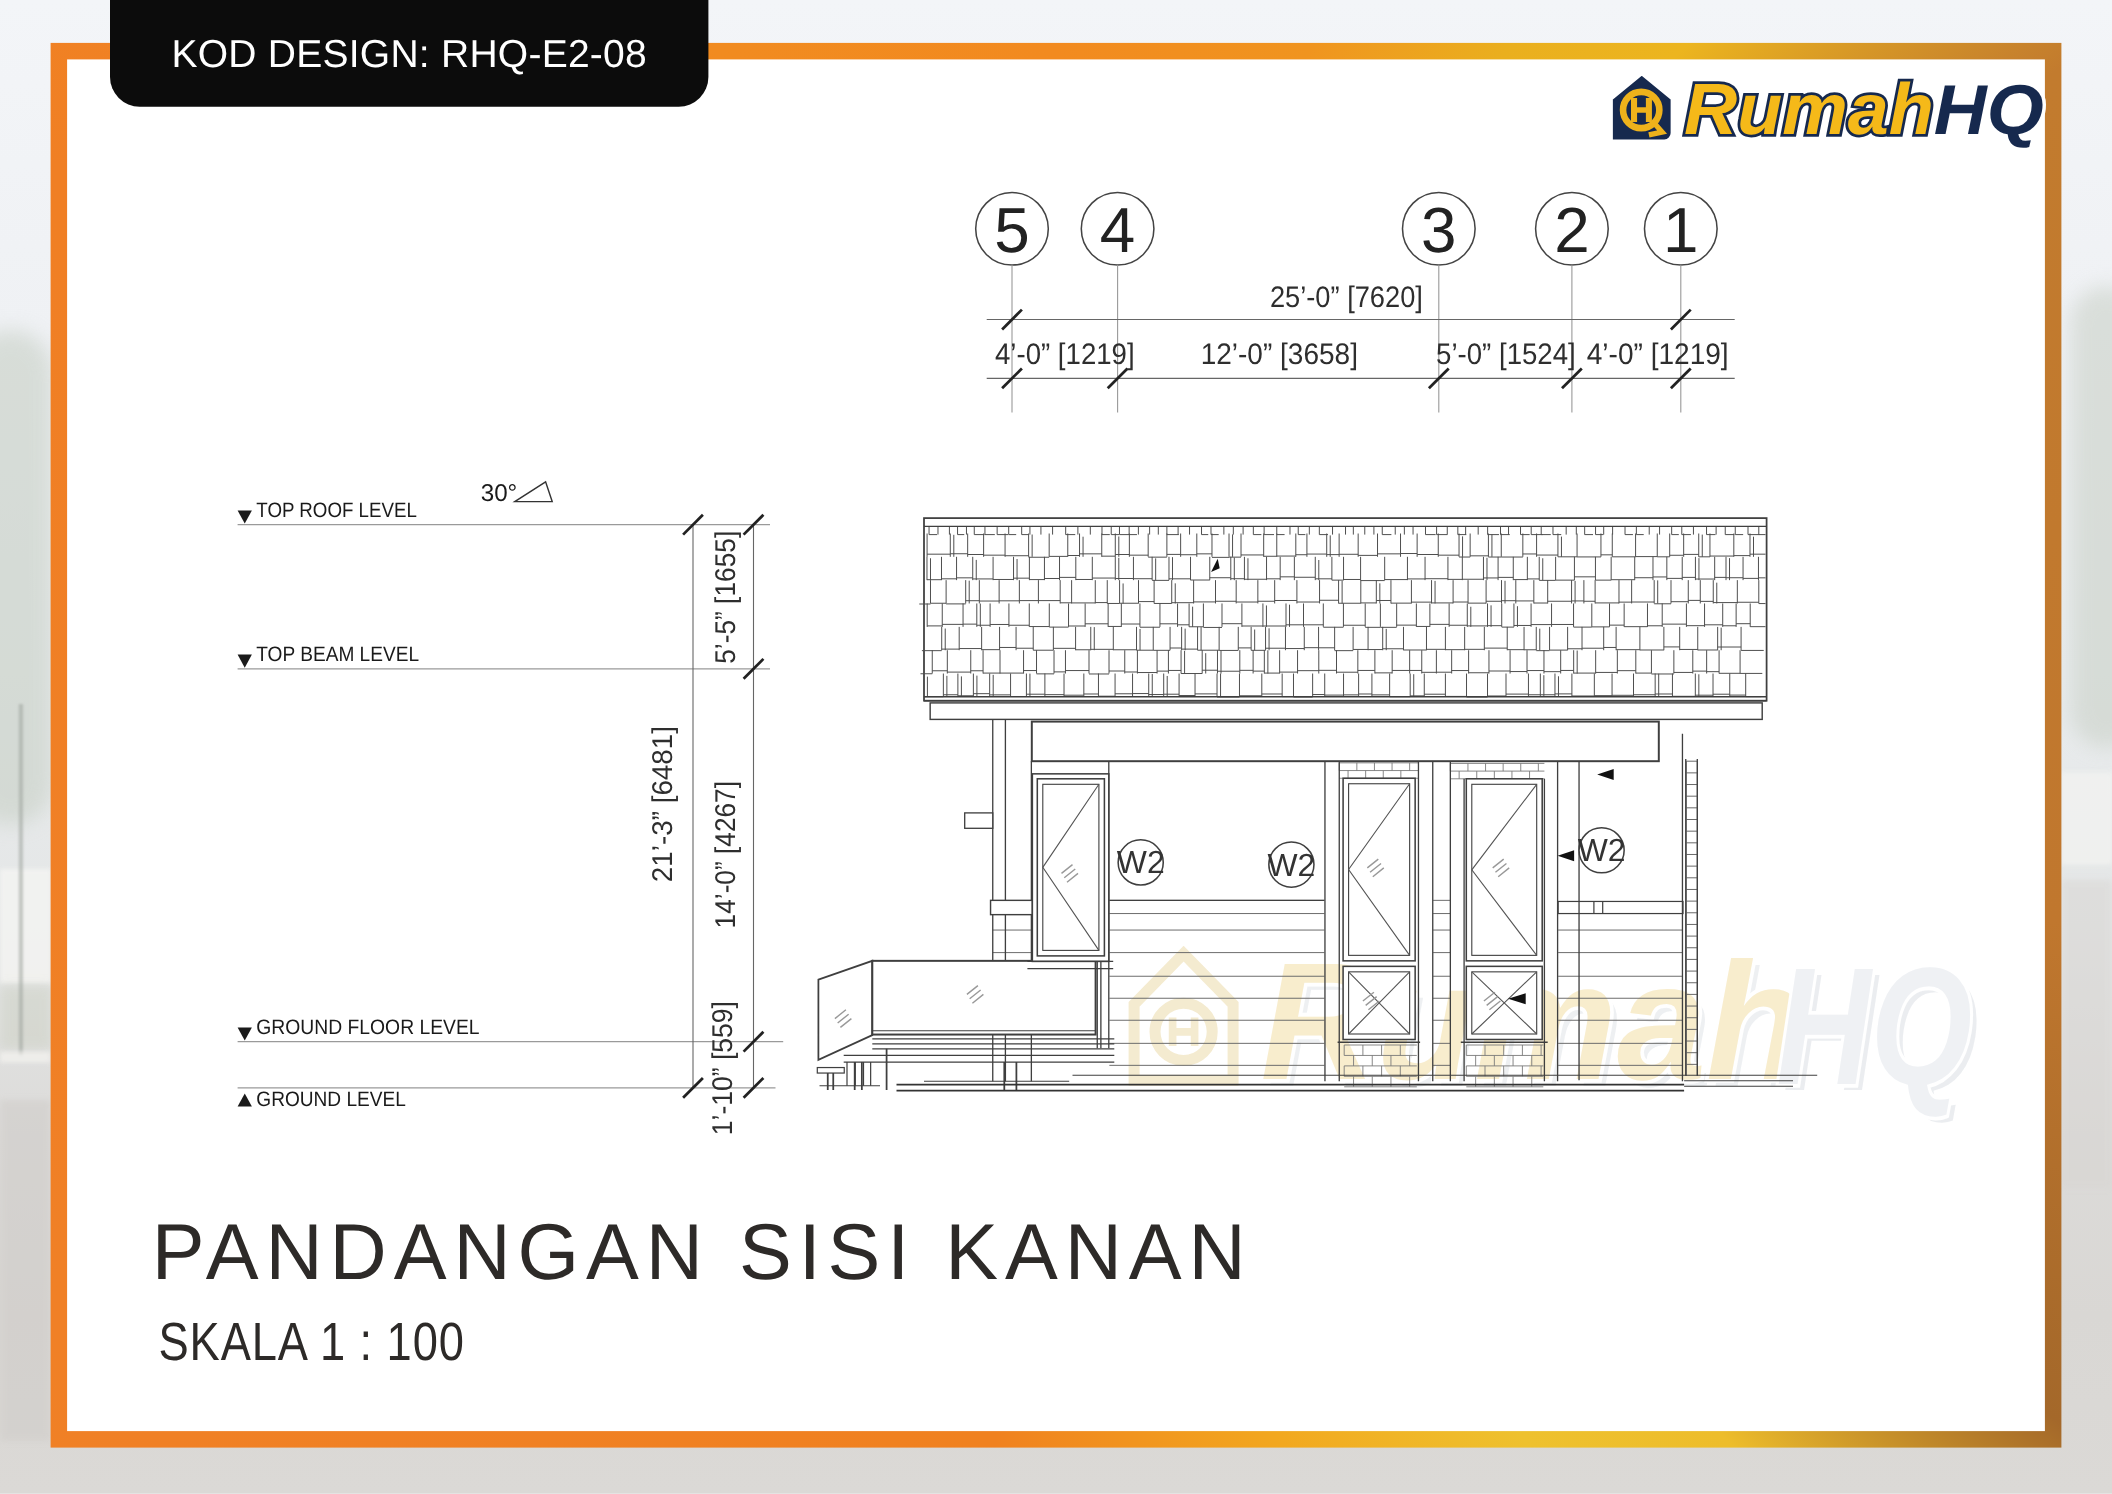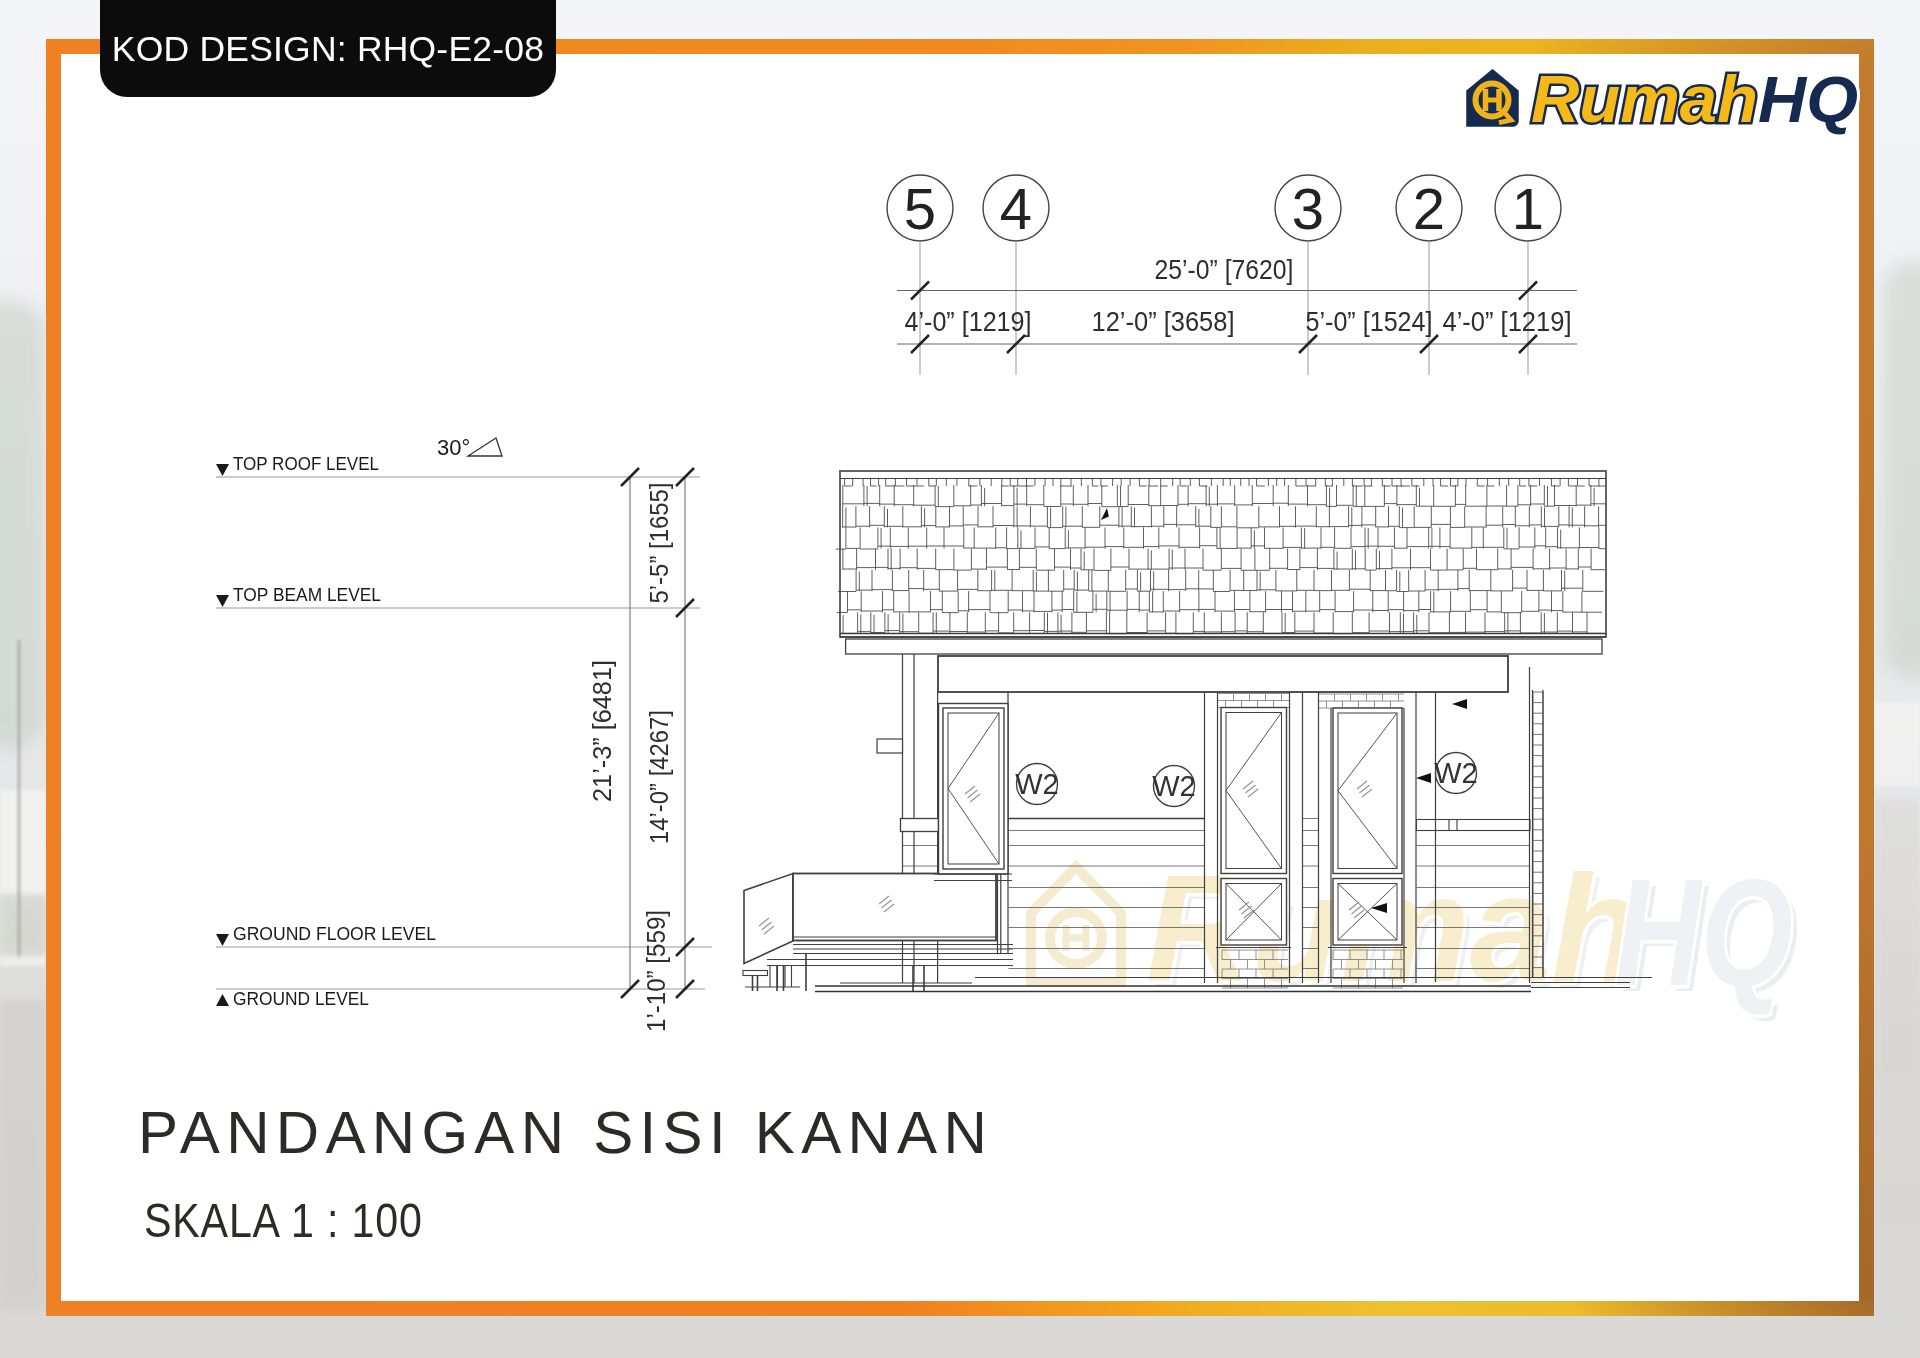--- a/index.html
+++ b/index.html
@@ -30,21 +30,21 @@
 <div class="abs" style="left:1874px;top:800px;width:46px;height:280px;background:#d8d5d2;opacity:.5;filter:blur(3px);"></div>
 
 <div class="abs" style="left:46px;top:39px;width:1828px;height:1277px;
  background:conic-gradient(from 0deg at 50% 50%,
    #f28a1f 0deg,#f0941f 20deg,#eaaf1e 33deg,#ecb51f 42deg,#c27b2e 56deg,#c0772e 100deg,
    #a4682a 124deg,#c8922a 130deg,#edbd2b 136deg,#eec12e 146deg,#f2a81f 162deg,#f0811f 185deg,#f08026 240deg,
    #f07f24 300deg,#f18b20 334deg,#f28a1f 360deg);"></div>
 
 <div class="abs" style="left:61px;top:54px;width:1798px;height:1247px;background:#fff;"></div>
 
-<div class="abs" style="left:100px;top:0;width:456px;height:97px;background:#0c0c0c;
+<div class="abs" style="left:100px;top:0;width:544px;height:97px;background:#0c0c0c;
   border-radius:0 0 27px 27px;color:#fff;font-size:35.5px;letter-spacing:.2px;
   display:flex;align-items:center;justify-content:center;padding-top:2px;box-sizing:border-box;">KOD DESIGN: RHQ-E2-08</div>
 <svg class="abs" style="left:0;top:0" width="1920" height="1358" viewBox="0 0 1920 1358">
 
 <g opacity="0.55">
 <g font-family="Liberation Sans,sans-serif" font-weight="bold" font-style="italic">
 <text x="1152" y="987" font-size="152" fill="#dde1e6" opacity=".9" textLength="494" lengthAdjust="spacingAndGlyphs">Rumah</text>
 <text x="1621" y="991" font-size="152" fill="#d8dce2" opacity=".9" textLength="178" lengthAdjust="spacingAndGlyphs">HQ</text>
 <text x="1146" y="981" font-size="152" fill="#f3dfa6" stroke="#fff" stroke-width="7" paint-order="stroke" textLength="494" lengthAdjust="spacingAndGlyphs">Rumah</text>
 <text x="1615" y="985" font-size="152" fill="#e2e6ec" stroke="#fff" stroke-width="7" paint-order="stroke" textLength="178" lengthAdjust="spacingAndGlyphs">HQ</text>
@@ -225,21 +225,21 @@
 <path d="M676 956L694 938" stroke="#222" stroke-width="2.5" fill="none"></path>
 <path d="M676 998L694 980" stroke="#222" stroke-width="2.5" fill="none"></path>
 
 <text x="668" y="543" text-anchor="middle" font-size="26" fill="#2e2e2e" font-family="Liberation Sans,sans-serif" transform="rotate(-90 668 543)" textLength="121" lengthAdjust="spacingAndGlyphs">5’-5” [1655]</text>
 <text x="611" y="731" text-anchor="middle" font-size="26" fill="#2e2e2e" font-family="Liberation Sans,sans-serif" transform="rotate(-90 611 731)" textLength="142" lengthAdjust="spacingAndGlyphs">21’-3” [6481]</text>
 <text x="668" y="777" text-anchor="middle" font-size="26" fill="#2e2e2e" font-family="Liberation Sans,sans-serif" transform="rotate(-90 668 777)" textLength="134" lengthAdjust="spacingAndGlyphs">14’-0” [4267]</text>
 <text x="665" y="971" text-anchor="middle" font-size="26" fill="#2e2e2e" font-family="Liberation Sans,sans-serif" transform="rotate(-90 665 971)" textLength="122" lengthAdjust="spacingAndGlyphs">1’-10” [559]</text>
 </svg>
 
 <div class="abs" style="left:138px;top:1098px;width:1500px;color:#2d2a28;
-  font-size:60px;letter-spacing:6.3px;font-weight:400;">PANDANGAN SISI KANAN</div>
+  font-size:72px;letter-spacing:6.3px;font-weight:400;">PANDANGAN SISI KANAN</div>
 
 <div class="abs" style="left:144px;top:1192px;color:#2d2a28;font-size:49px;letter-spacing:1px;transform:scaleX(.84);transform-origin:0 0;">SKALA 1 : 100</div>
 
 <svg class="abs" style="left:1455px;top:52px" width="440" height="95" viewBox="0 0 440 95">
 
 <path d="M9 77V37.5L37.5 14L66 37.5V69a8 8 0 0 1-8 8z" fill="#16294e" stroke="#fff" stroke-width="4.5" stroke-linejoin="round"></path>
 <g stroke="#eeb21b" fill="none">
 <circle cx="37" cy="48" r="16.5" stroke-width="6"></circle>
 <path d="M48.5 59.5l7.5 8.5-12 2.6" stroke-width="4.8"></path>
 <path d="M30.5 37v22M44 37v22" stroke-width="5.5"></path>

